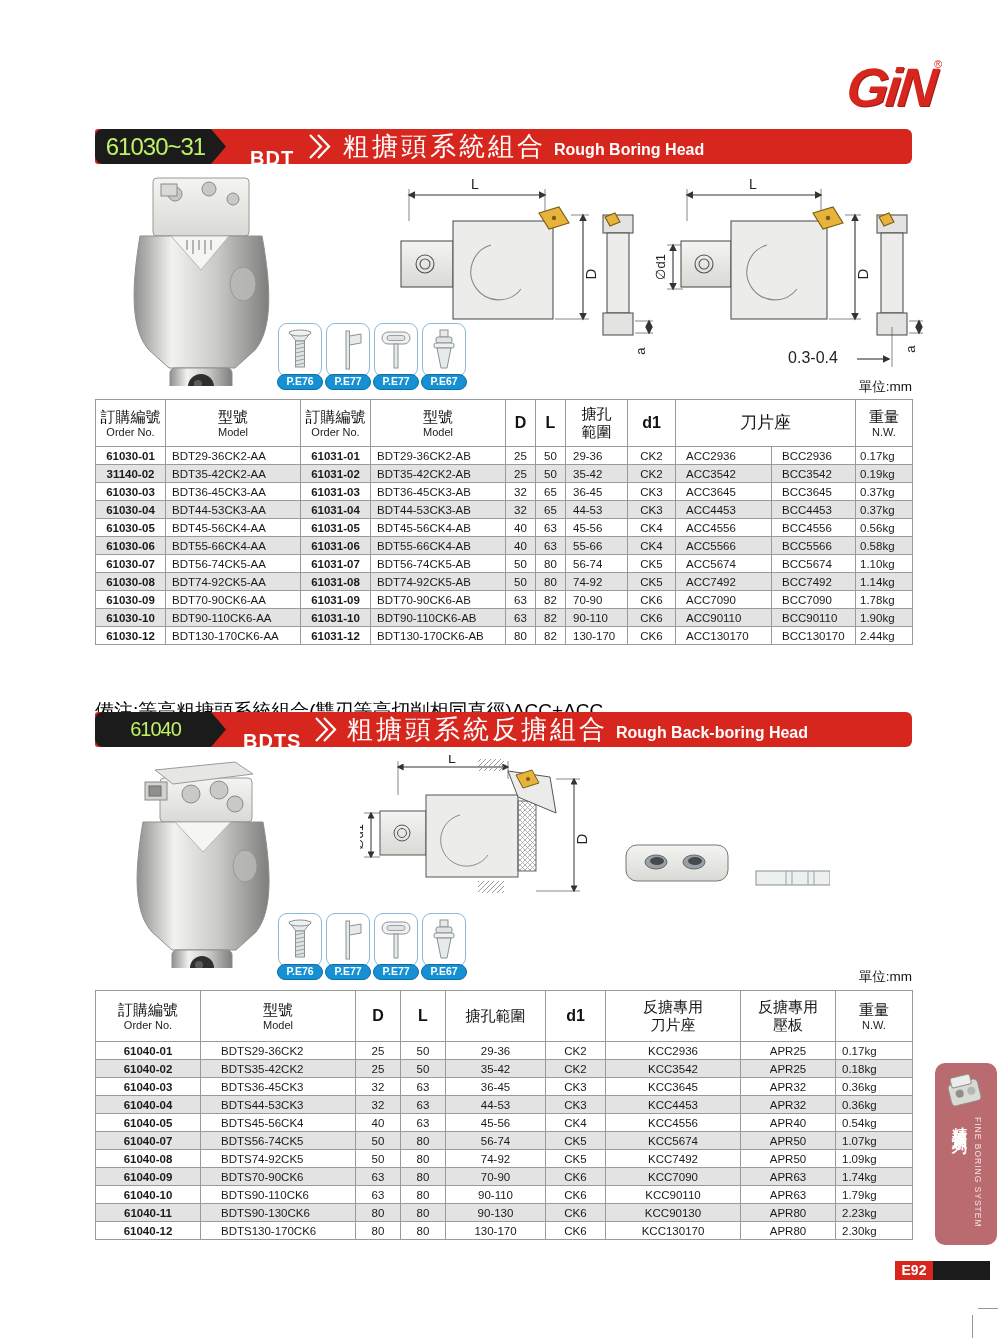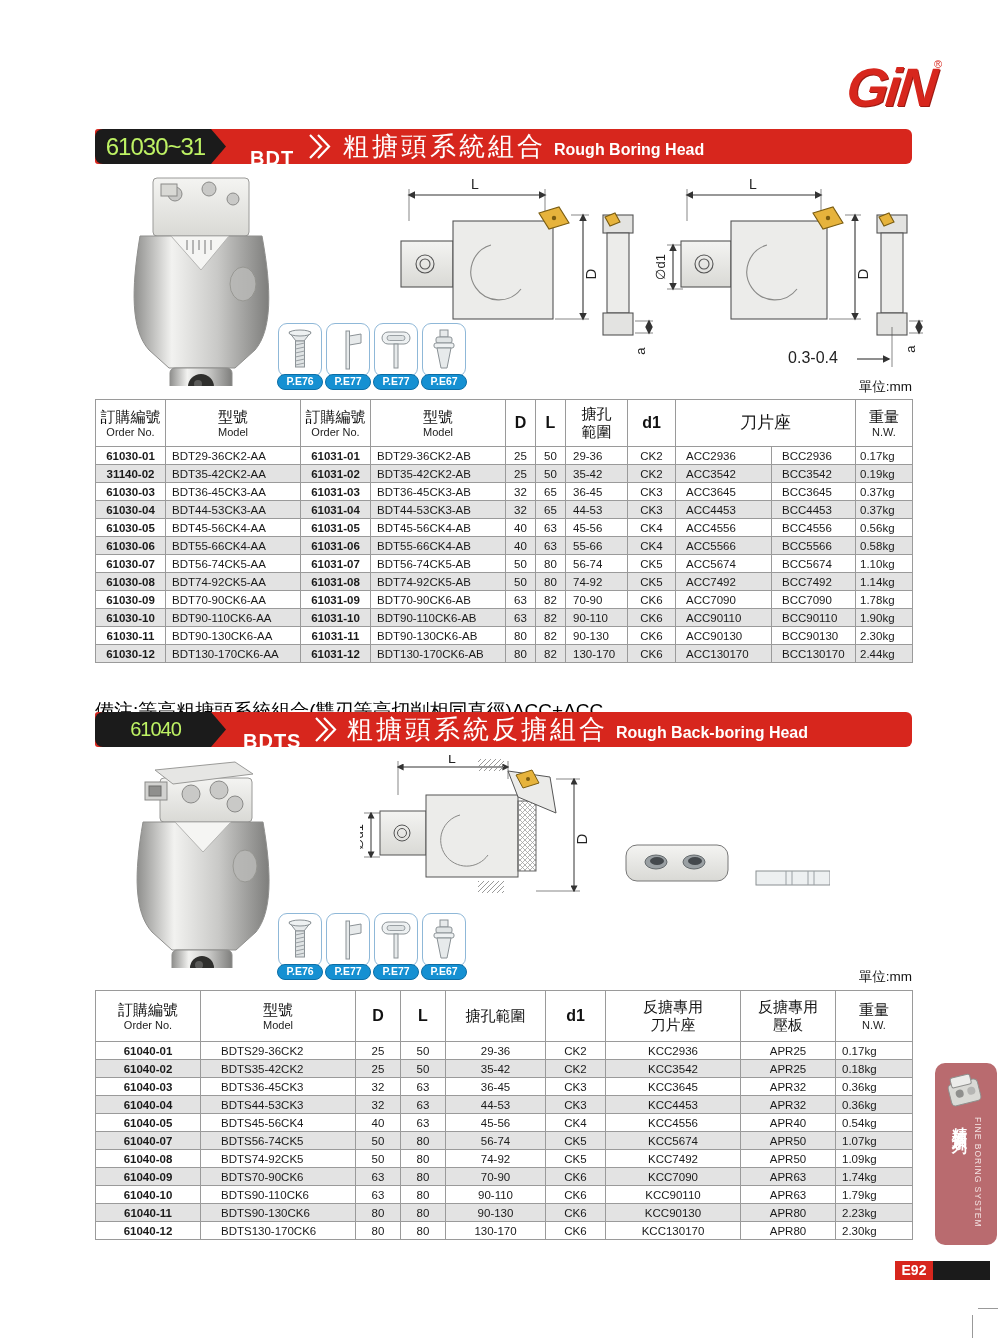--- a/index.html
+++ b/index.html
@@ -443,33 +443,20 @@
           <td>BDT90-110CK6-AA</td>
           <td>61031-10</td>
           <td>BDT90-110CK6-AB</td>
           <td>63</td>
           <td>82</td>
           <td>90-110</td>
           <td>CK6</td>
           <td>ACC90110</td>
           <td>BCC90110</td>
           <td>1.90kg</td>
-        </tr>
-        <tr>
-          <td>61030-11</td>
-          <td>BDT90-130CK6-AA</td>
-          <td>61031-11</td>
-          <td>BDT90-130CK6-AB</td>
-          <td>80</td>
-          <td>82</td>
-          <td>90-130</td>
-          <td>CK6</td>
-          <td>ACC90130</td>
-          <td>BCC90130</td>
-          <td>2.30kg</td>
         </tr>
         <tr>
           <td>61030-12</td>
           <td>BDT130-170CK6-AA</td>
           <td>61031-12</td>
           <td>BDT130-170CK6-AB</td>
           <td>80</td>
           <td>82</td>
           <td>130-170</td>
           <td>CK6</td>

